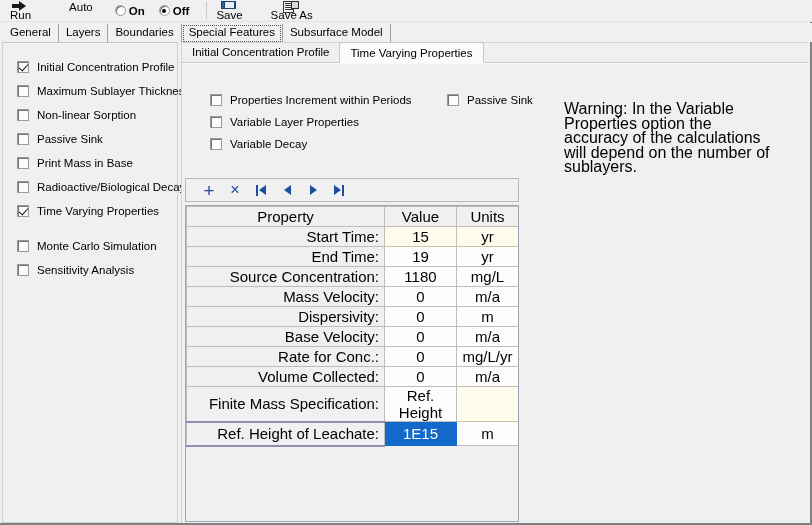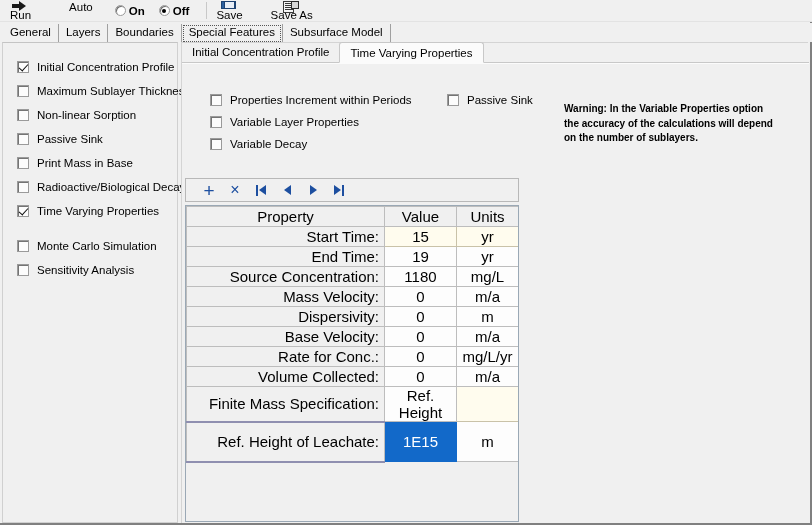--- a/index.html
+++ b/index.html
@@ -194,22 +194,22 @@
   .opt-lbl { font-size: 11.5px; }
   .passive-sink {
     position: absolute; left: 265px; top: 25px;
     display: flex; align-items: center; height: 22px;
   }
 
   
   .warning {
     position: absolute; left: 382px; top: 38px;
     width: 215px;
-    font-size: 10px;
-    font-weight: bold;
+    font-size: 16px;
+    font-weight: normal;
     line-height: 14.5px;
     color: #000;
   }
 
   
   .grid-wrap {
     position: absolute; left: 3px; top: 114px;
     width: 334px; height: 344px;
     background: #f0f0f0;
   }
@@ -264,21 +264,21 @@
     background: #f0f0f0;
     border: 1px solid #bdbdbd;
     padding: 0 5px;
     color: #000;
   }
   table.dg td.prop { text-align: right; }
   table.dg td.val, table.dg td.unit { text-align: center; background: #fdfdfd; }
   table.dg tr.active td.val,
   table.dg tr.active td.unit { background: #fffcee; border-color: #c9c2a8; }
   table.dg tr.current td.prop { border-top: 2px solid #8f8fb0; border-bottom: 2px solid #8f8fb0; }
-  table.dg tr.current { height: 40px; }
+  table.dg tr.current { height: 24px; }
   table.dg tr.current td { height: 24px; }
   table.dg td.sel {
     background: #1269c9;
     color: #ffffff;
     border: 1px solid #1269c9;
   }
   table.dg td.empty-cream { background: #fffcee; border-color: #c9c2a8; }
 
   
   .blank-right {

